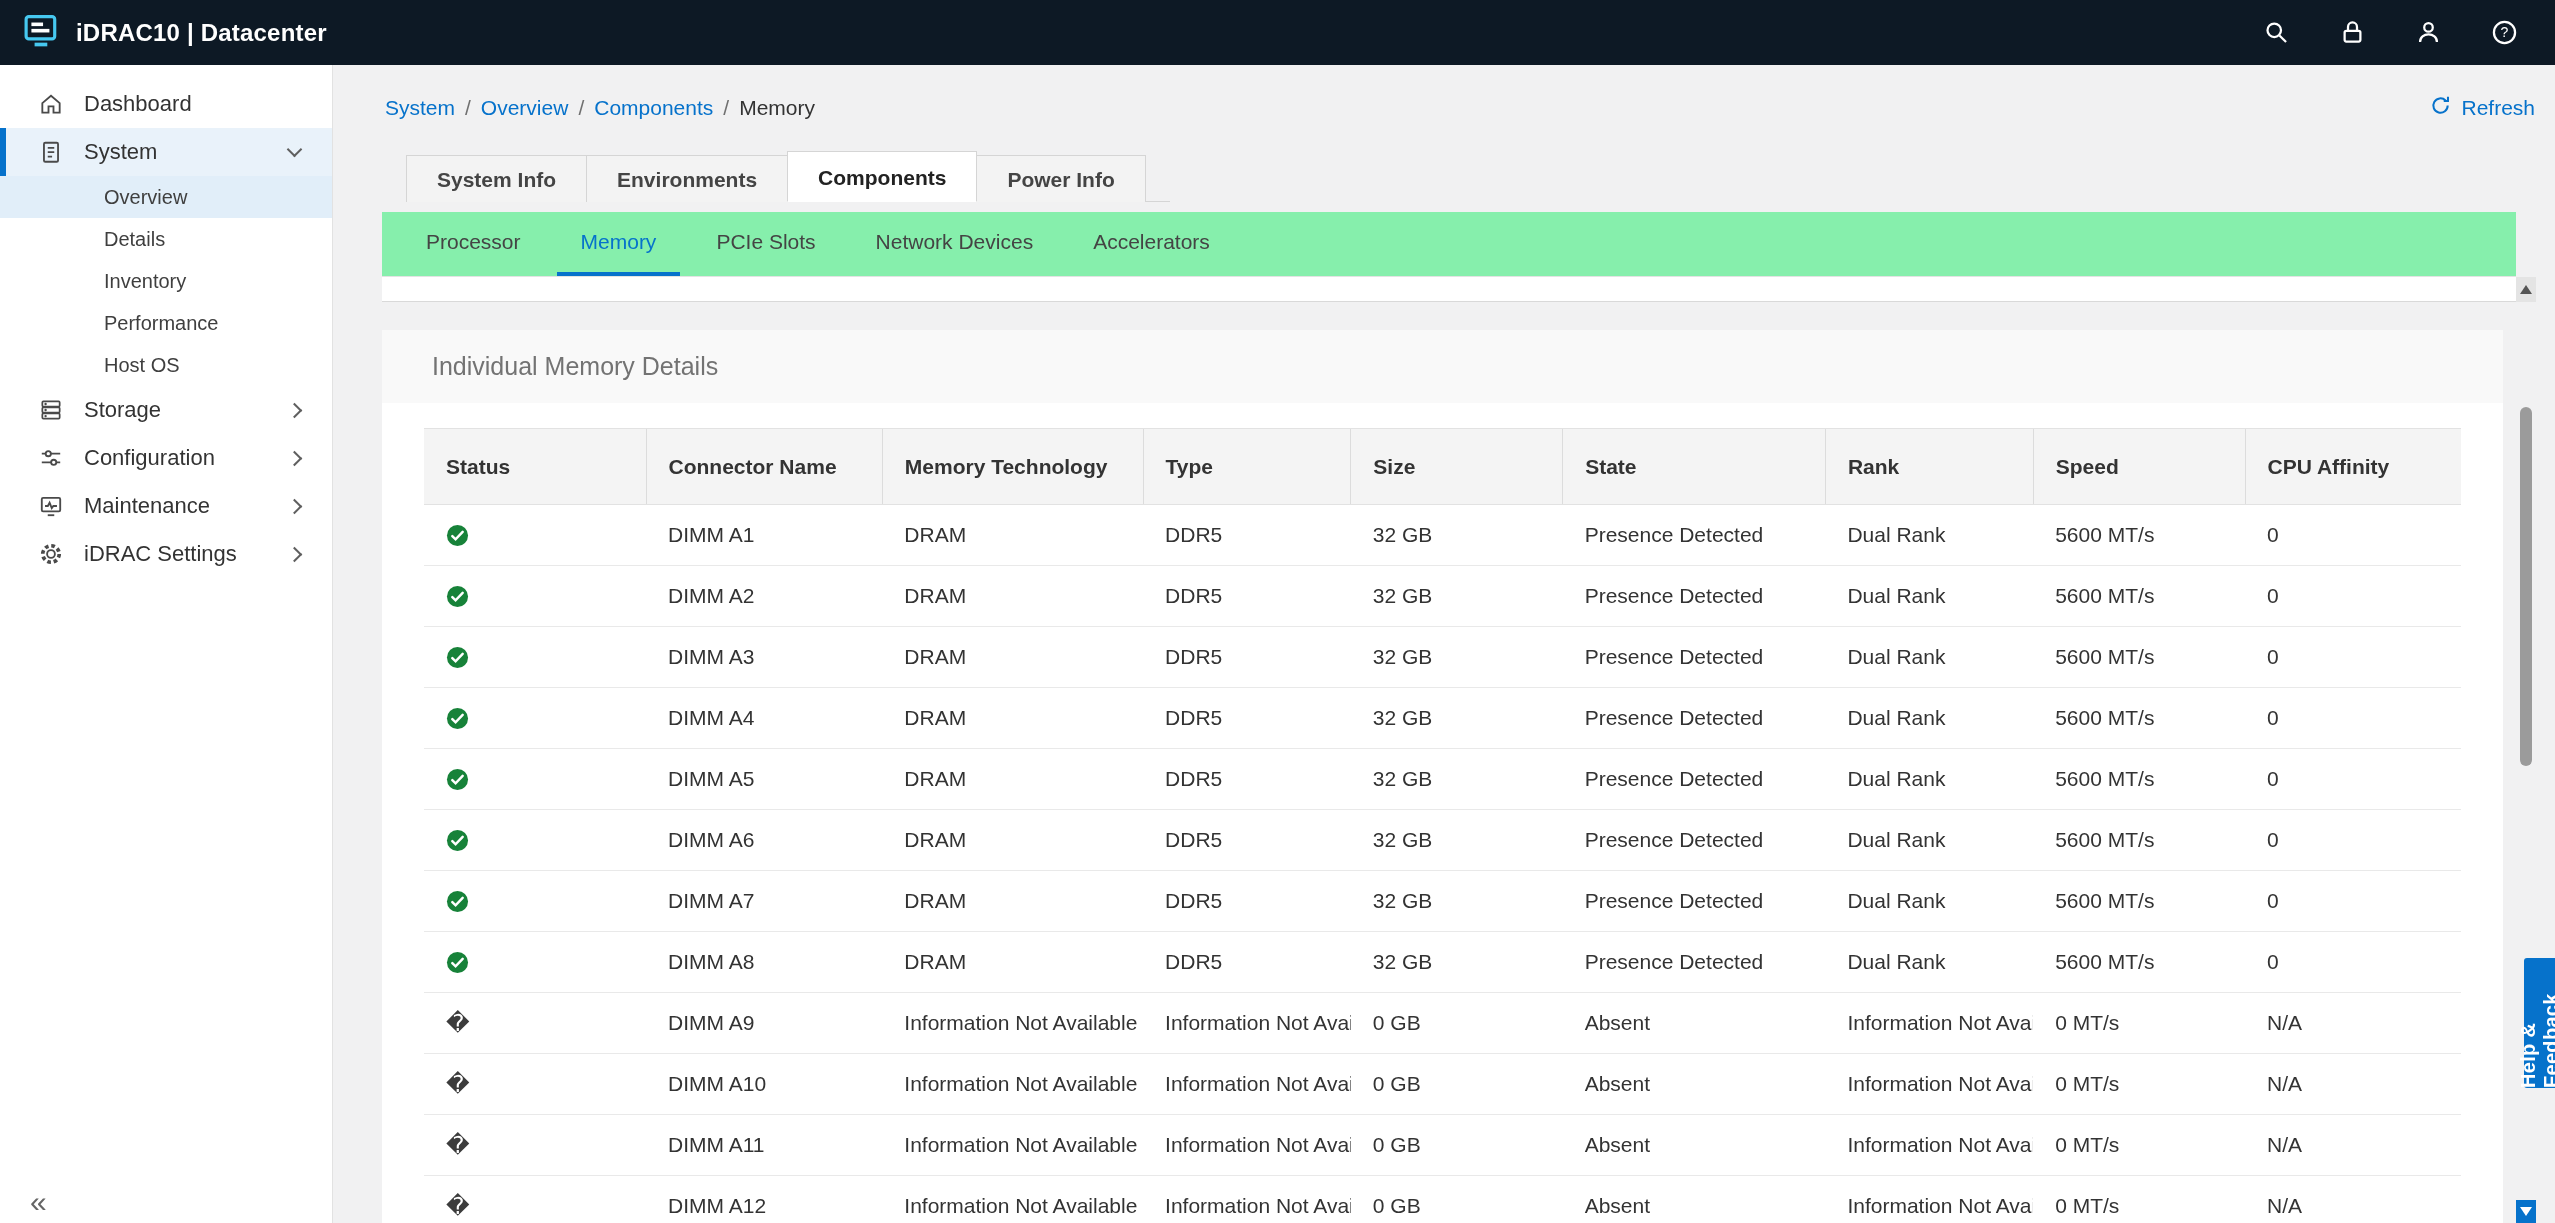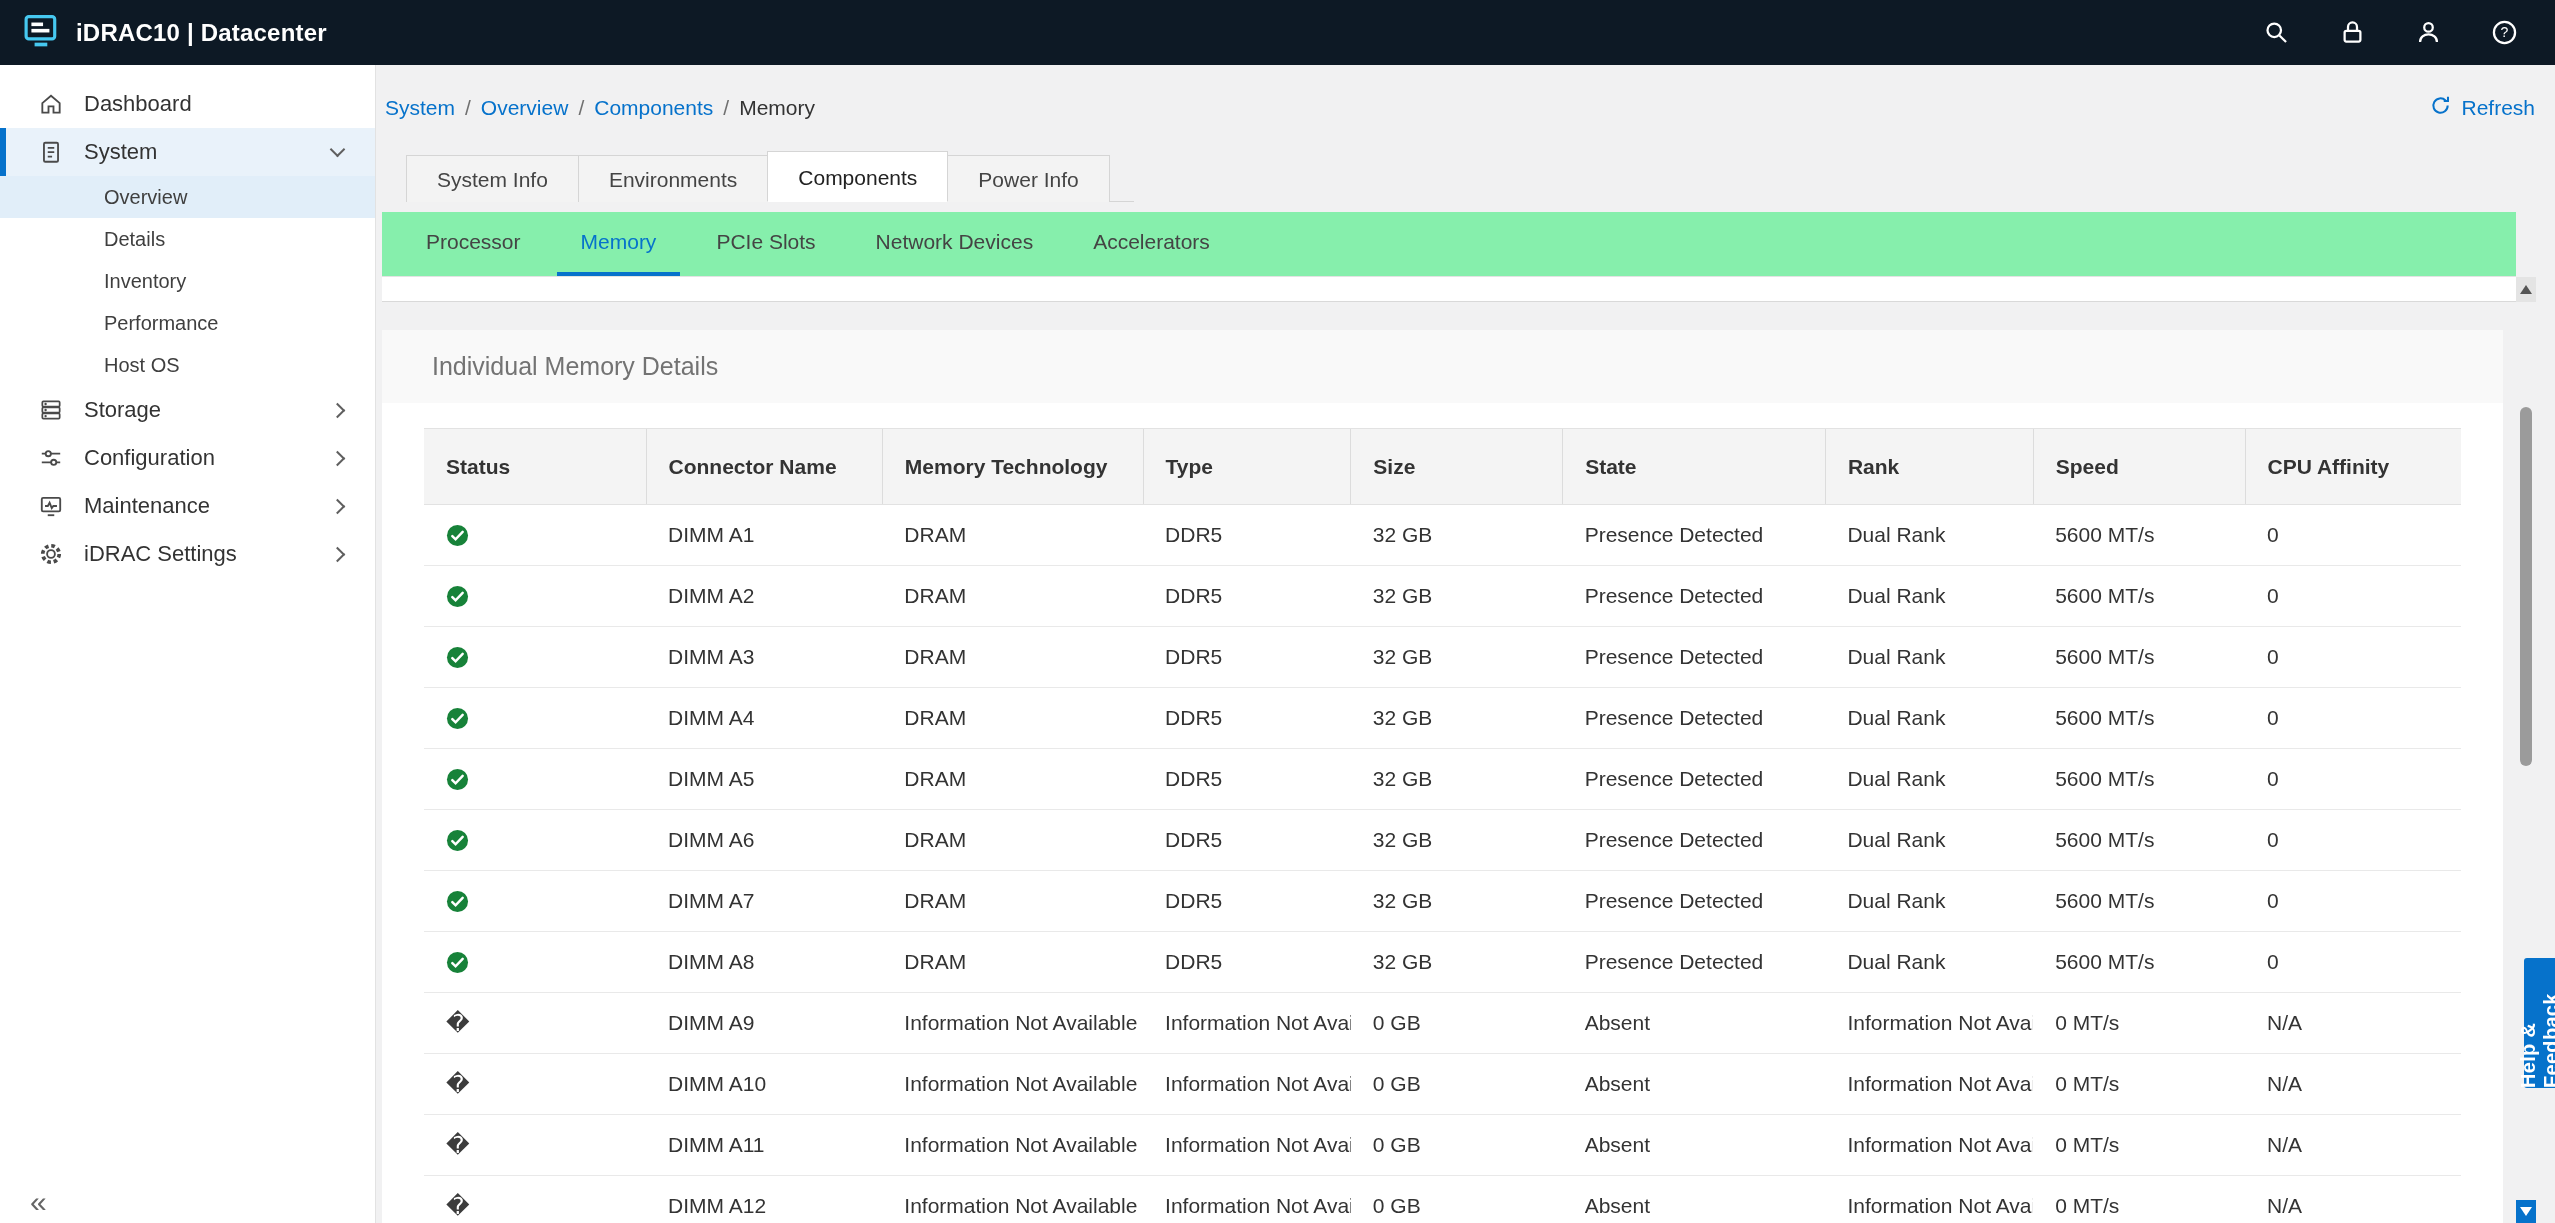--- a/index.html
+++ b/index.html
@@ -18,21 +18,21 @@
     padding: 0 31px 0 24px; z-index: 30;
   }
   .brand { display: flex; align-items: center; gap: 16px; }
   .app-title { color: #fff; font-size: 24px; font-weight: 700; letter-spacing: .2px; }
   .topbar-icons { margin-left: auto; display: flex; align-items: center; gap: 36px; }
   .tbi { width: 40px; height: 40px; display: flex; align-items: center; justify-content: center; cursor: pointer; }
   .tbi svg { width: 27px; height: 27px; }
 
   
   .sidebar {
-    position: absolute; top: 65px; left: 0; bottom: 0; width: 376px;
+    position: absolute; top: 65px; left: 0; bottom: 0; width: 333px;
     background: #fff; border-right: 1px solid #e2e2e2; z-index: 20;
   }
   .sidebar nav { padding-top: 15px; }
   .side-item {
     height: 48px; display: flex; align-items: center;
     padding-left: 38px; font-size: 22px; color: #333; cursor: pointer;
   }
   .side-item .sic-wrap { width: 26px; height: 26px; margin-right: 20px; display: flex; align-items: center; }
   .sic { width: 26px; height: 26px; }
   .side-item.system { background: #e9f2fa; box-shadow: inset 6px 0 0 #0672cb; }
@@ -70,20 +70,21 @@
   
   .ptabs {
     display: inline-flex; margin: 34px 0 0 44px;
     border-bottom: 1px solid #d5d5d5; padding-right: 24px; vertical-align: bottom;
   }
   .ptab {
     height: 47px; line-height: 47px; padding: 0 30px;
     border: 1px solid #d5d5d5; border-bottom: none;
     background: #f3f3f3; color: #444; font-size: 21px; cursor: pointer;
     margin-bottom: -1px;
+    font-weight: bold;
   }
   .ptab + .ptab { margin-left: -1px; }
   .ptab.active {
     background: #fff; color: #222; height: 51px; line-height: 51px; margin-top: -4px;
     border-bottom: 1px solid #fff; position: relative; z-index: 2;
   }
 
   
   .stabs {
     margin: 10px 39px 0 20px; height: 65px; background: #86efac;

